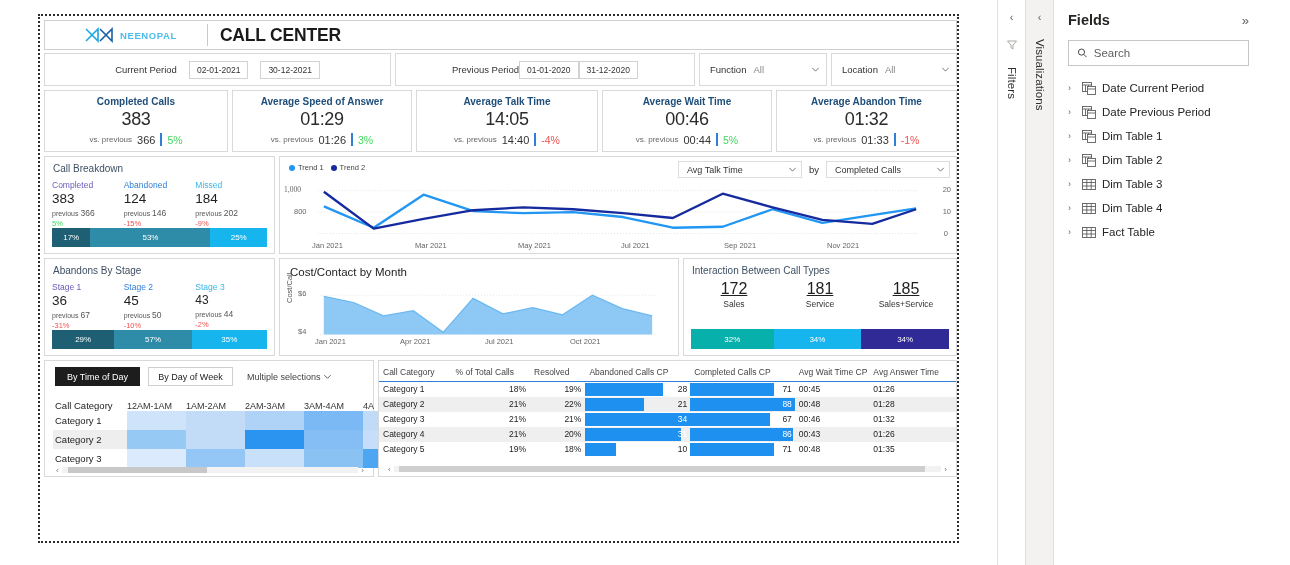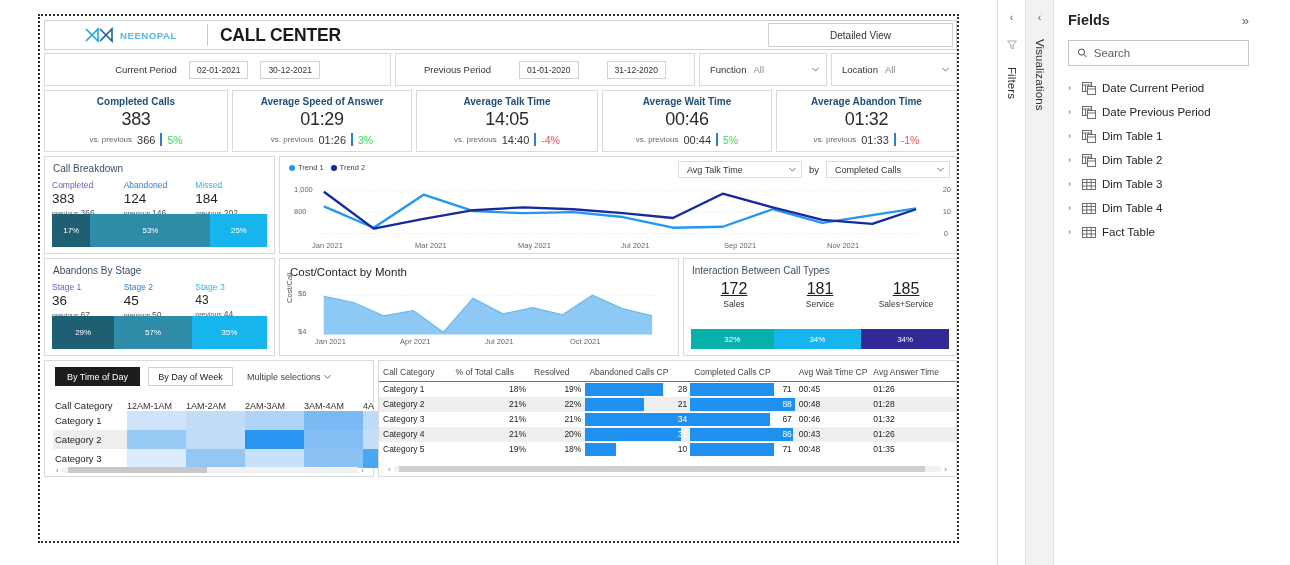--- a/index.html
+++ b/index.html
@@ -37,21 +37,21 @@
   .hdr-tabs { margin-left: auto; display: flex; gap: 6px; padding-right: 3px; }
   .tab {
     width: 185px; height: 24px; display: flex; align-items: center; justify-content: center;
     font-size: 10px; border: 1px solid #cfcfcf; background: #fff; color: #333; cursor: pointer;
   }
   .tab.active { background: #1d1d1d; color: #fff; border-color: #1d1d1d; }
 
   
   .frow { top: 33px; height: 33px; display: flex; align-items: center; }
   .f-period { left: 0; width: 347px; justify-content: center; gap: 12px; }
-  .f-period2 { left: 351px; width: 300px; justify-content: center; gap: 28px; }
+  .f-period2 { left: 351px; width: 300px; justify-content: center; gap: 0; }
   .f-label { font-size: 9.5px; color: #333; }
   .date-box {
     border: 1px solid #d2d2d2; font-size: 8.5px; color: #333;
     padding: 3px 7px; background: #fff; cursor: pointer; white-space: nowrap;
   }
   .f-func { left: 655px; width: 128px; }
   .f-loc  { left: 787px; width: 126px; }
   .slicer { display: flex; align-items: center; padding: 0 6px 0 10px; gap: 7px; }
   .slicer-val {
     flex: 1; font-size: 9.5px; color: #888; border-bottom: 1px solid transparent;
@@ -83,21 +83,21 @@
   .bd { left: 0; width: 231px; }
   .bd1 { top: 136px; height: 98px; }
   .bd2 { top: 238px; height: 98px; }
   .bd-cols { display: flex; padding: 6px 7px 0 7px; }
   .bd-col { flex: 1; }
   .bd-cap { font-size: 8.5px; }
   .bd-num { font-size: 13.5px; color: #1f1f1f; margin-top: 1px; font-weight: 400; }
   .bd-prev { font-size: 7px; color: #555; margin-top: 2px; }
   .bd-prev b { font-size: 8.5px; font-weight: 400; }
   .bd-pct { font-size: 7.5px; margin-top: 1px; }
-  .stack { position: absolute; left: 7px; right: 7px; bottom: 6px; height: 33px; display: flex; }
+  .stack { position: absolute; left: 7px; right: 7px; bottom: 6px; height: 19px; display: flex; }
   .seg { display: flex; align-items: center; justify-content: center;
          font-size: 8px; color: #fff; }
 
   
   .trend { left: 235px; top: 136px; width: 678px; height: 98px; }
   .legend { position: absolute; left: 9px; top: 6px; display: flex; gap: 7px; align-items: center; }
   .lg { display: flex; align-items: center; gap: 3px; font-size: 7.5px; color: #444; }
   .dot { width: 6px; height: 6px; border-radius: 50%; }
   .trend-slicers { position: absolute; right: 6px; top: 4px; display: flex; align-items: center; gap: 7px; }
   .ts-box { width: 124px; height: 17px; border: 1px solid #dcdcdc; display: flex;
@@ -210,21 +210,20 @@
         <div class="logo">
           <svg class="logo-mark" viewBox="0 0 30 16">
             <path d="M1 2 L13 14 L13 2 L1 14" fill="none" stroke="#1fa8e0" stroke-width="1.6"></path>
             <path d="M15 2 L27 14 L27 2 L15 14" fill="none" stroke="#1a5fa8" stroke-width="1.6"></path>
           </svg>
           <span class="logo-text">NEENOPAL</span>
         </div>
         <div class="hdr-div"></div>
         <div class="hdr-title">CALL CENTER</div>
         <div class="hdr-tabs">
-          <div class="tab">Detailed View</div>
         </div>
       </div>
     </div>
 
     <div class="card frow f-period">
       <span class="f-label">Current Period</span>
       <span class="date-box">02-01-2021</span>
       <span class="date-box">30-12-2021</span>
     </div>
 
@@ -386,21 +385,21 @@
         </div>
       </div>
       <div class="plot">
         <svg width="100%" height="100%" viewBox="0 0 678 72" preserveAspectRatio="none">
           <line x1="38" y1="8" x2="640" y2="8" stroke="#e3e3e3" stroke-width="1" stroke-dasharray="1,2"></line>
           <line x1="38" y1="30" x2="640" y2="30" stroke="#e3e3e3" stroke-width="1" stroke-dasharray="1,2"></line>
           <line x1="38" y1="52" x2="640" y2="52" stroke="#e3e3e3" stroke-width="1" stroke-dasharray="1,2"></line>
           <polyline points="44,24 94,46 144,12 194,29 244,31 294,30 344,35 394,46 444,45 494,27 544,41 594,33 638,26" fill="none" stroke="#2196f3" stroke-width="2.4" stroke-linejoin="round"></polyline>
           <polyline points="44,9 94,47 144,37 194,28 244,25 294,27 344,31 394,36 444,11 494,25 544,38 594,42 638,27" fill="none" stroke="#152a9e" stroke-width="2.4" stroke-linejoin="round"></polyline>
         </svg>
-        <span class="axl" style="left:14px;  top:2px;">1,000</span>
+        <span class="axl" style="left:4px;  top:2px;font-family:Liberation Serif, serif;">1,000</span>
         <span class="axl" style="left:14px; top:24px;">800</span>
         <span class="axl" style="right:5px; top:2px;margin-left:31px;">20</span>
         <span class="axl" style="right:5px; top:24px;">10</span>
         <span class="axl" style="right:8px; top:46px;">0</span>
         <span class="axl" style="left:32px;  top:58px;">Jan 2021</span>
         <span class="axl" style="left:135px; top:58px;">Mar 2021</span>
         <span class="axl" style="left:238px; top:58px;">May 2021</span>
         <span class="axl" style="left:341px; top:58px;">Jul 2021</span>
         <span class="axl" style="left:444px; top:58px;">Sep 2021</span>
         <span class="axl" style="left:547px; top:58px;">Nov 2021</span>

